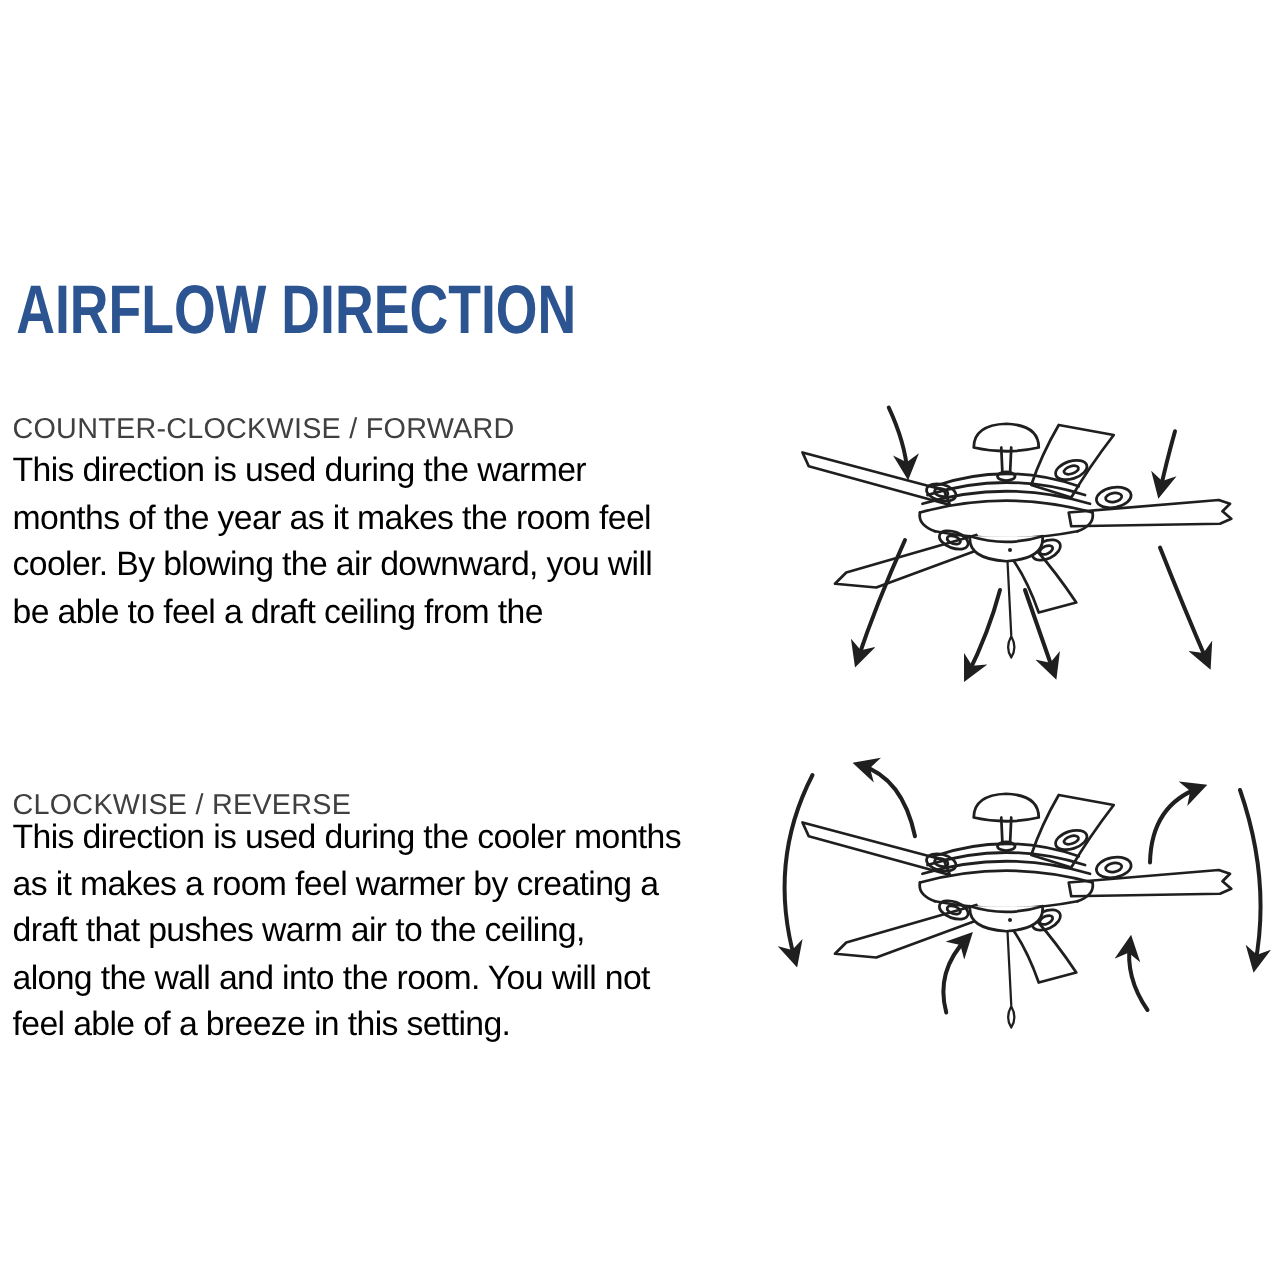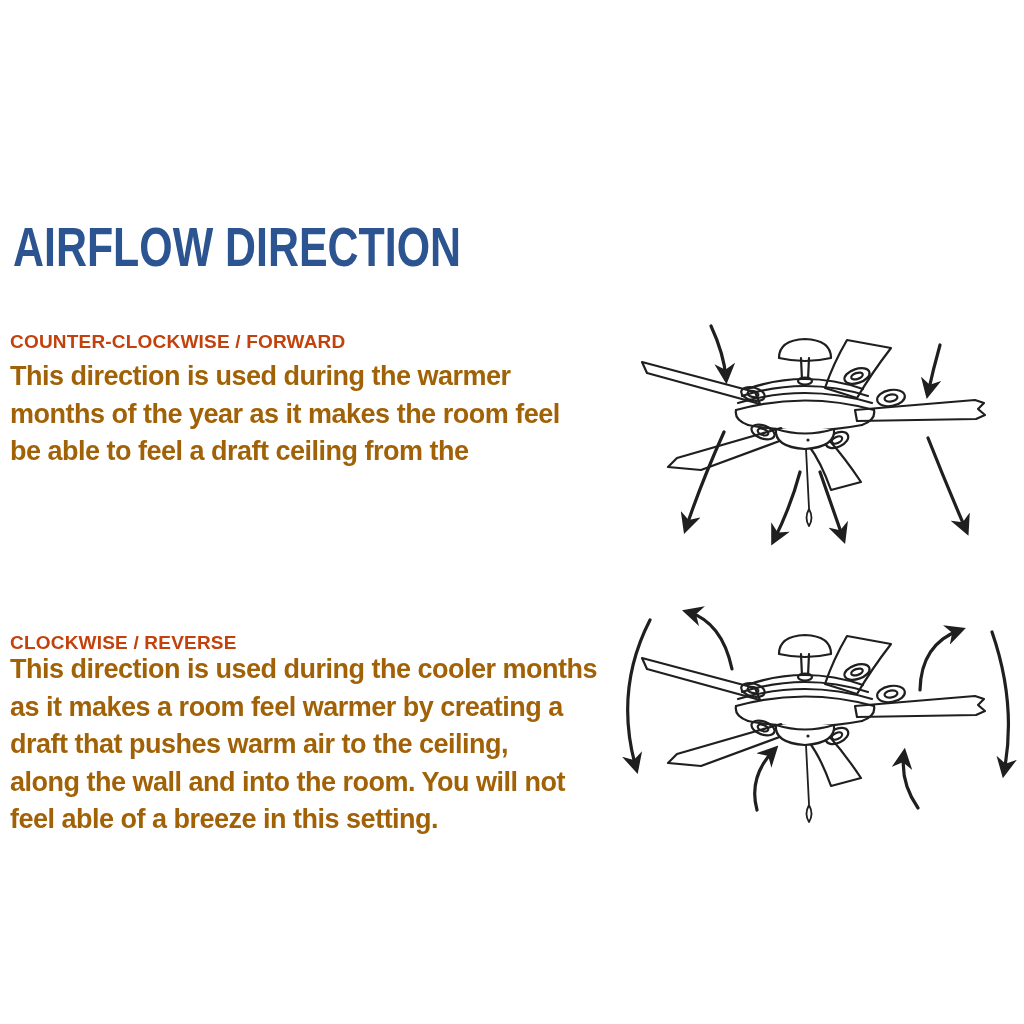--- a/index.html
+++ b/index.html
@@ -12,29 +12,29 @@
   }
   .page{position:absolute;inset:0;}
   .title{
     position:absolute;left:13px;top:180px;
     font-size:55px;line-height:60px;font-weight:700;
     color:#2c5491;letter-spacing:0px;white-space:nowrap;
     transform:scaleX(.78);transform-origin:left top;
   }
   .section-heading{
     position:absolute;left:10px;
-    font-size:19px;line-height:34px;font-weight:700;
-    color:#c2410c;letter-spacing:.2px;white-space:nowrap;
+    font-size:23px;line-height:34px;font-weight:400;
+    color:#404040;letter-spacing:.2px;white-space:nowrap;
   }
   .heading-1{top:325px;}
   .heading-2{top:614px;margin-top:12px;}
   .body-text{
     position:absolute;left:10px;
     font-size:27px;line-height:37.5px;
-    color:#a16207;letter-spacing:-.5px;font-weight:bold;
+    color:#000000;letter-spacing:-.5px;
   }
   .body-1{top:358px;}
   .body-2{top:651px;}
   .body-text .line{white-space:nowrap;}
   .fan-figure{position:absolute;}
   .fan-forward{left:598px;top:318px;}
   .fan-reverse{left:598px;top:592px;}
   svg{display:block;}
 </style>
 </head>
@@ -42,20 +42,21 @@
 
 <div class="page">
 
   <h1 class="title">AIRFLOW DIRECTION</h1>
 
   <div>
     <div class="section-heading heading-1">COUNTER-CLOCKWISE / FORWARD</div>
     <div class="body-text body-1">
       <div class="line">This direction is used during the warmer</div>
       <div class="line">months of the year as it makes the room feel</div>
+      <div class="line">cooler. By blowing the air downward, you will</div>
       <div class="line">be able to feel a draft ceiling from the</div>
     </div>
   </div>
 
   <div>
     <div class="section-heading heading-2">CLOCKWISE / REVERSE</div>
     <div class="body-text body-2">
       <div class="line">This direction is used during the cooler months</div>
       <div class="line">as it makes a room feel warmer by creating a</div>
       <div class="line">draft that pushes warm air to the ceiling,</div>

